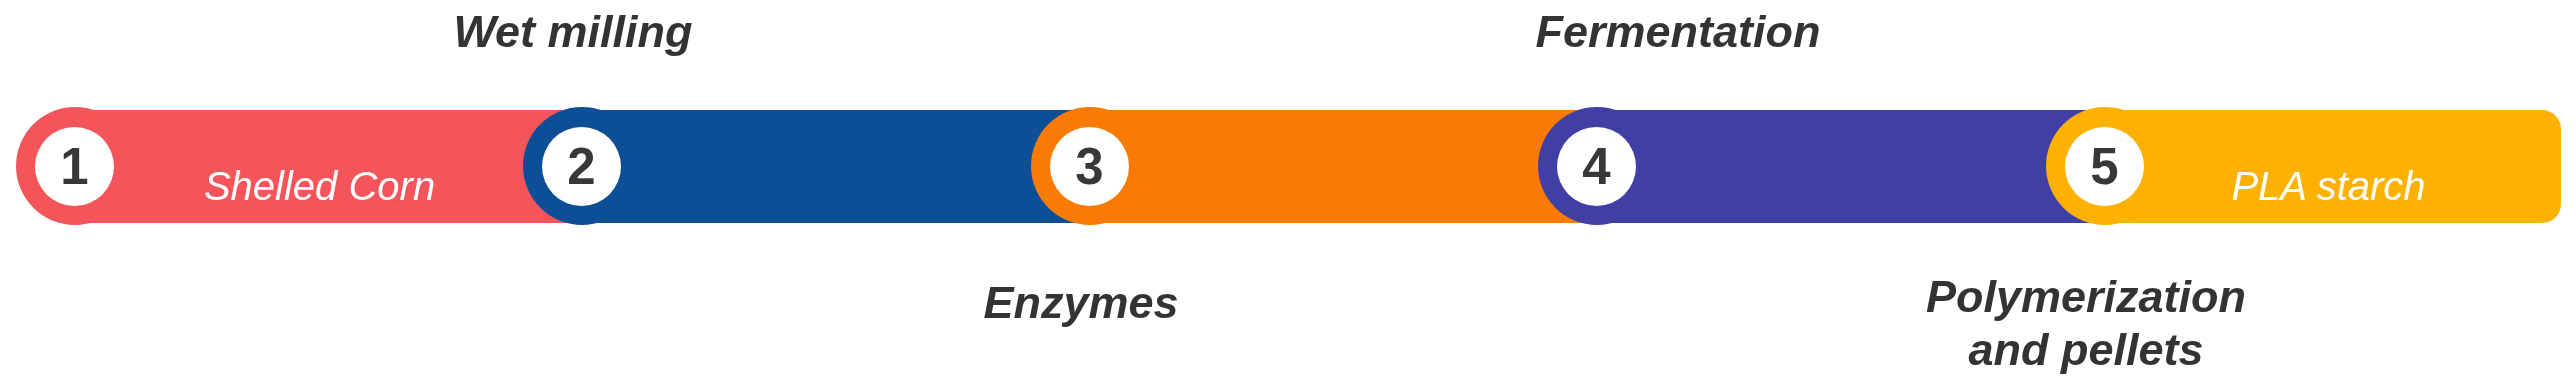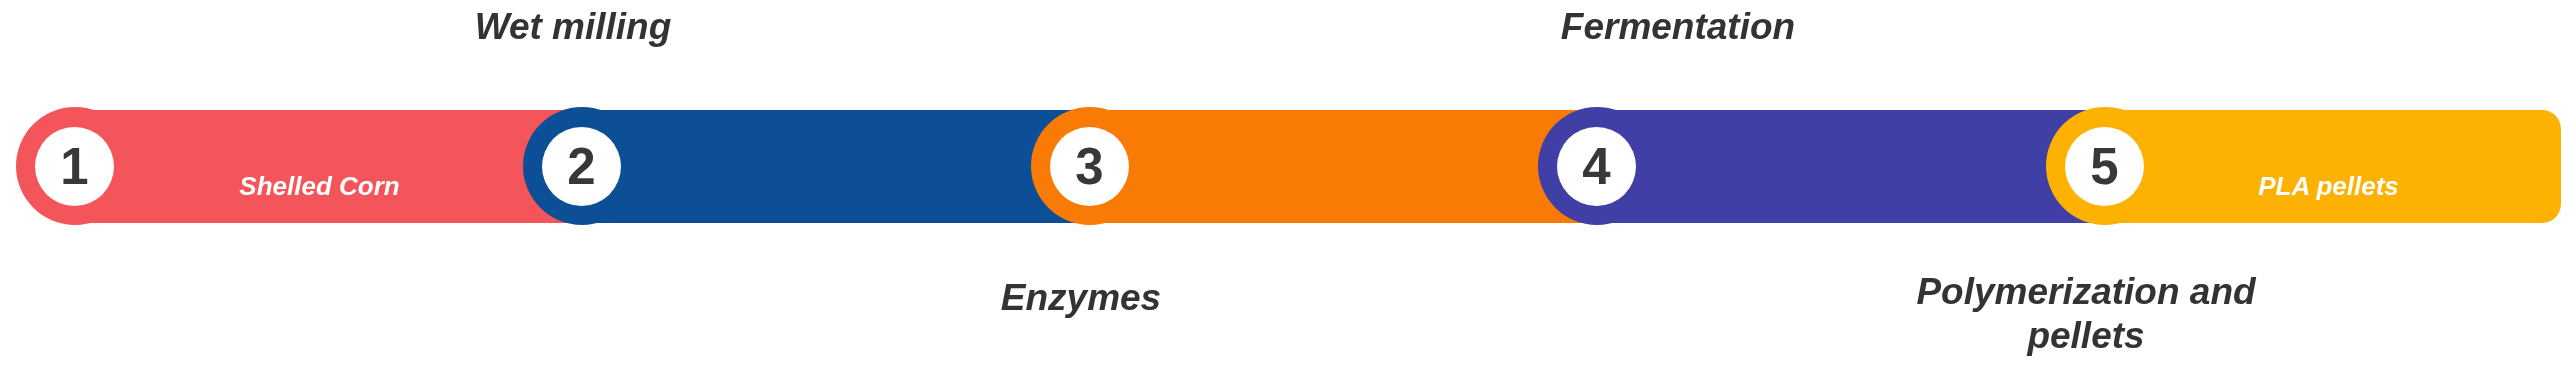--- a/index.html
+++ b/index.html
@@ -58,33 +58,33 @@
   .badge-num {
     font-size: 51px;
     font-weight: bold;
     color: var(--num-color, #383838);
     line-height: 1;
   }
 
   
   .seg-label {
     position: relative;
-    font-size: 26px;
-    font-weight: bold;
+    font-size: 40px;
+    font-weight: normal;
     font-style: italic;
     color: var(--step-label-color, #ffffff);
     white-space: nowrap;
     margin-top: 40px;
   }
 
   
   .transition {
     position: absolute;
     transform: translateX(-50%);
-    font-size: 37px;
+    font-size: 45px;
     font-weight: bold;
     font-style: italic;
     color: var(--label-color, #333333);
     text-align: center;
     line-height: 1.18;
     white-space: nowrap;
   }
   .t-wet-milling   { left: 573px;  top: 5.1px;   }
   .t-fermentation  { left: 1678px; top: 5.1px;   }
   .t-enzymes       { left: 1081px; top: 276px; text-align: center; }
@@ -125,15 +125,15 @@
   <span class="badge">
     <span class="badge-num">4</span>
   </span>
 </div>
 
 <div class="segment seg5" style="--c: #fcb103;">
   <span class="cap"></span>
   <span class="badge">
     <span class="badge-num">5</span>
   </span>
-  <span class="seg-label">PLA pellets</span>
+  <span class="seg-label">PLA starch</span>
 </div>
 
 
 </body></html>

